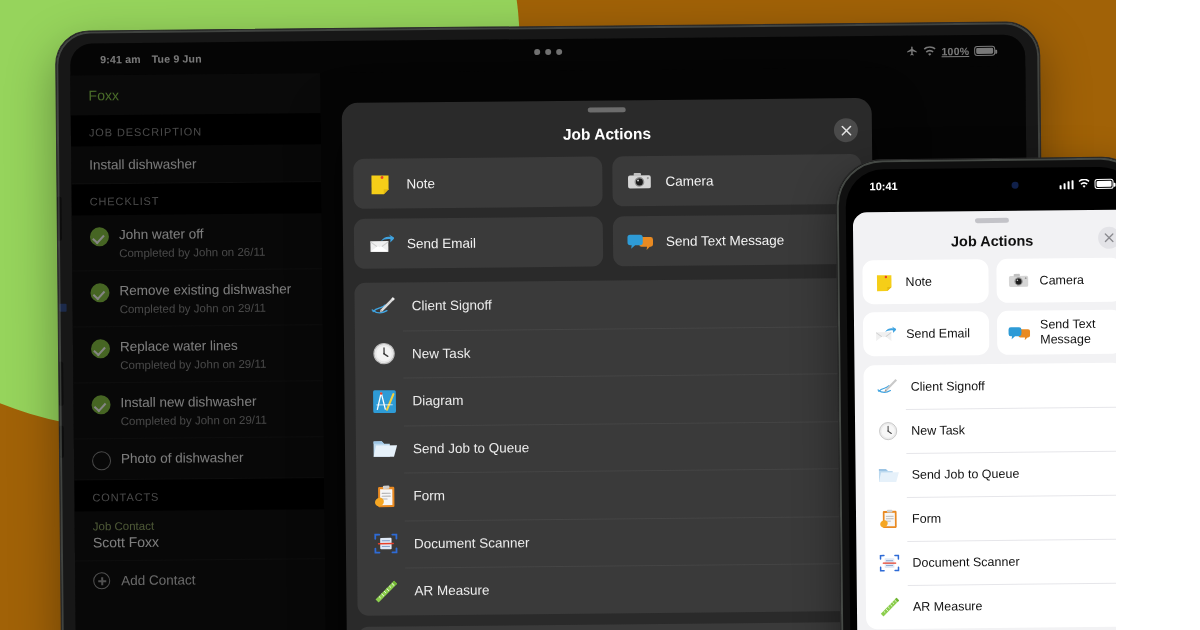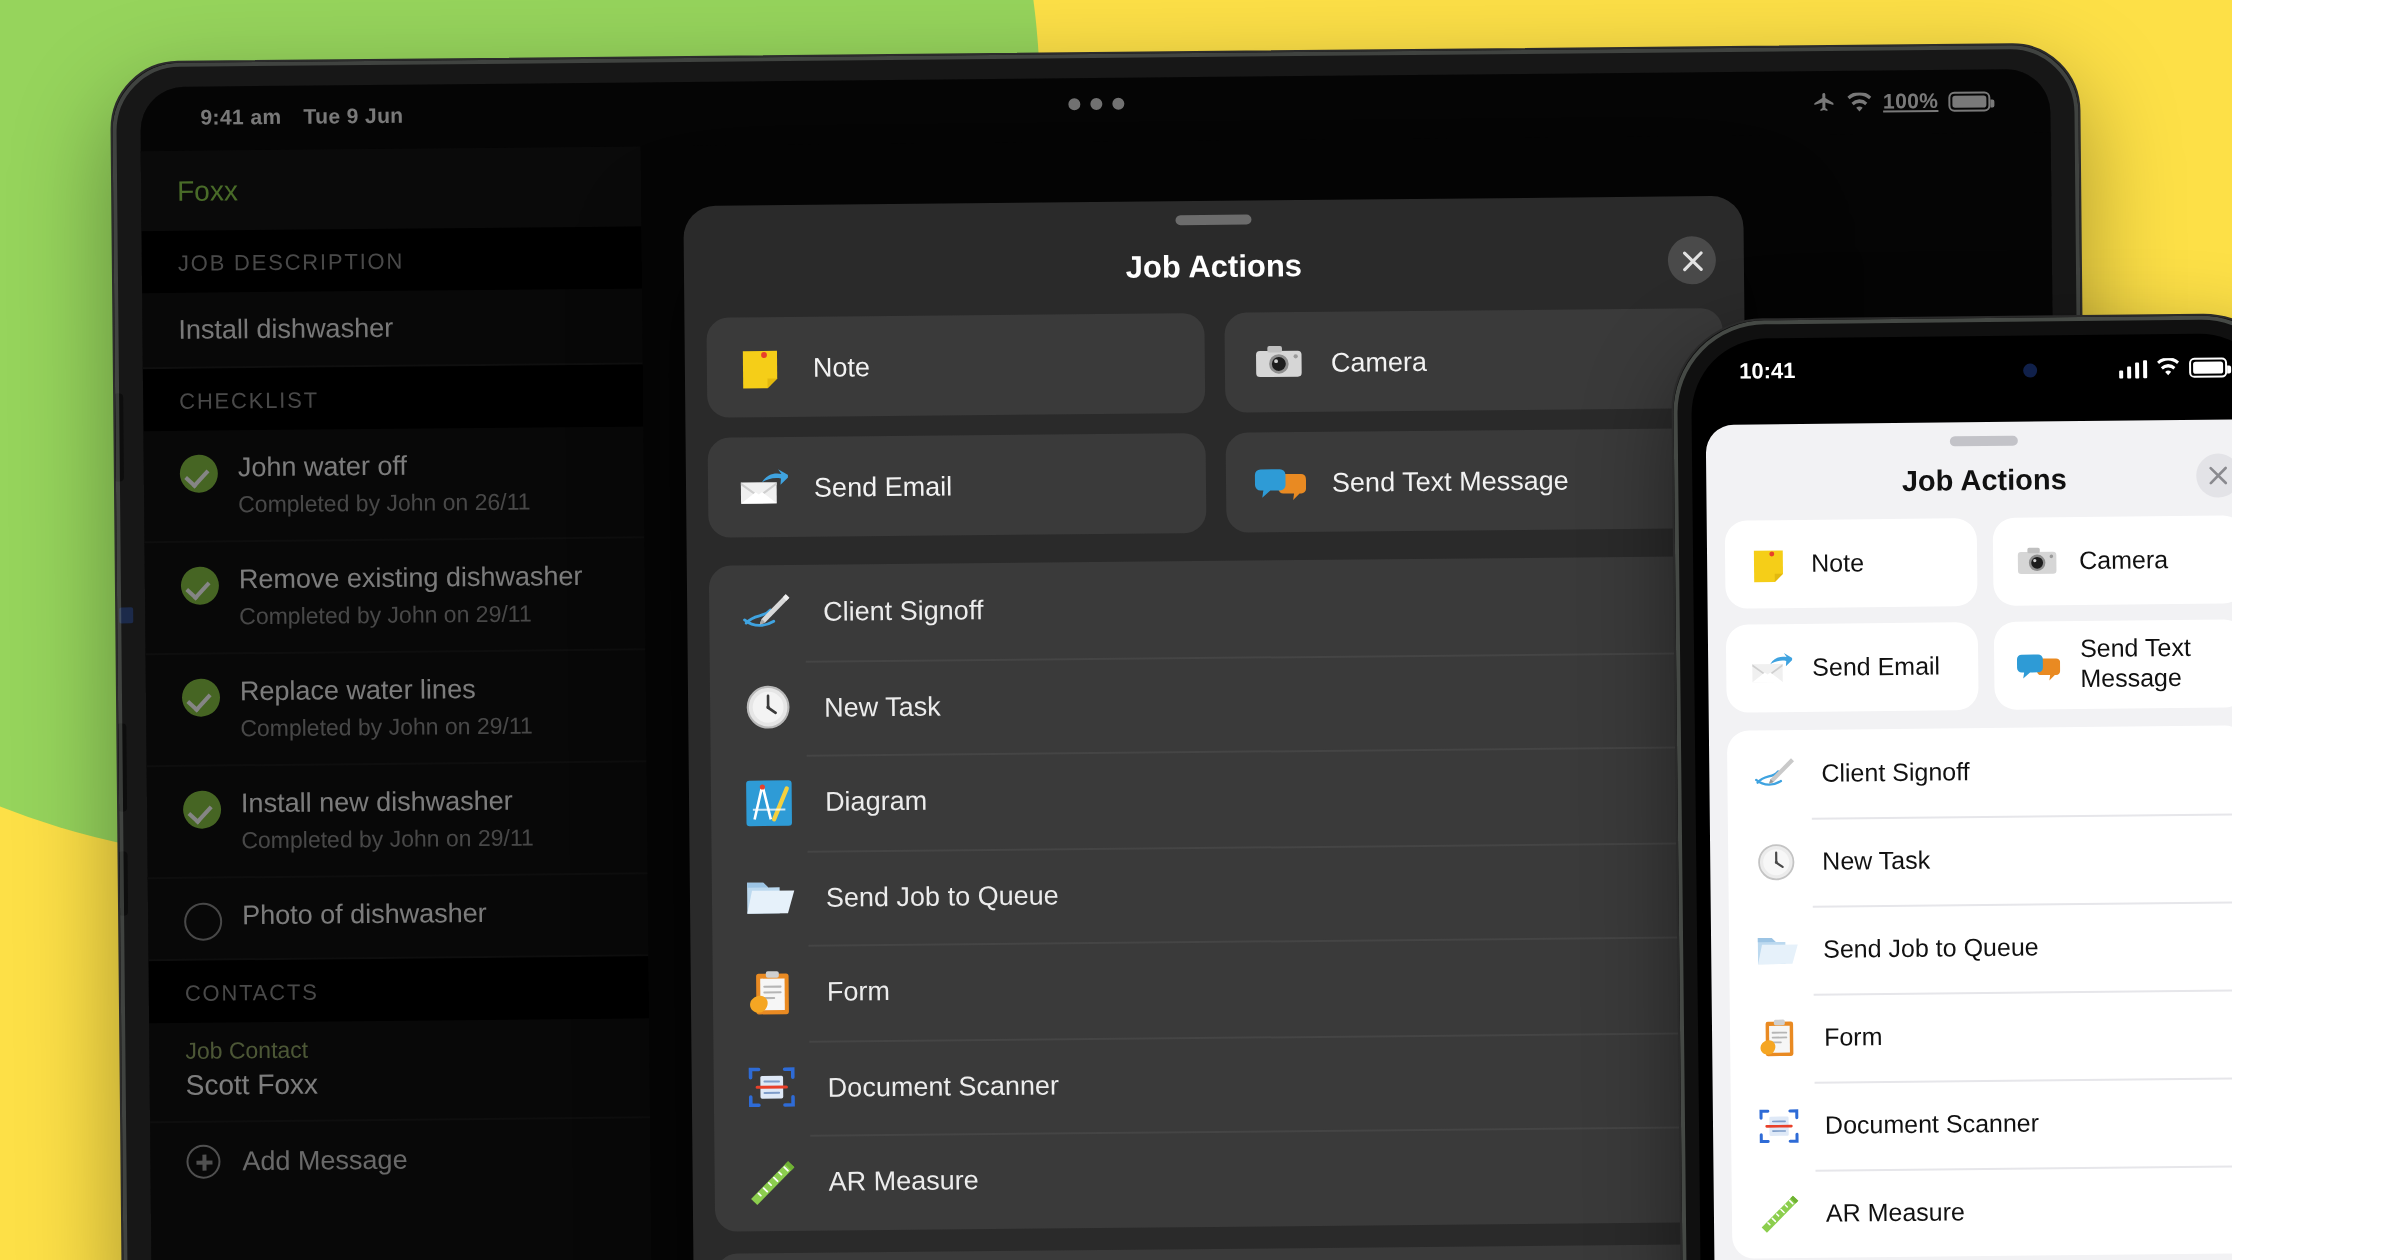--- a/index.html
+++ b/index.html
@@ -5,21 +5,21 @@
 <style>
   * { box-sizing: border-box; margin: 0; padding: 0; }
   html, body {
     width: 1200px; height: 630px;
     overflow: hidden;
     font-family: "Liberation Sans", sans-serif;
   }
   #stage {
     position: relative;
     width: 1116px; height: 630px;
-    background: #fde047;
+    background: #a16207;
     overflow: hidden;
   }
   
   .bg-blob {
     position: absolute;
     left: -240px; top: -330px;
     width: 760px; height: 760px;
     border-radius: 50%;
     background: #96D45C;
   }
@@ -377,21 +377,21 @@
             </span>
           </div>
 
           <div class="sec-head">CONTACTS</div>
           <div class="contact-row">
             <div class="lbl">Job Contact</div>
             <div class="val">Scott Foxx</div>
           </div>
           <div class="add-row">
             <span class="plus-circle"></span>
-            <span class="lbl">Add Message</span>
+            <span class="lbl">Add Contact</span>
           </div>
         </div>
         <div class="content-area"></div>
       </div>
 
       <div class="scrim"></div>
 
       <div class="modal">
         <div class="grabber"></div>
         <div class="modal-head">

